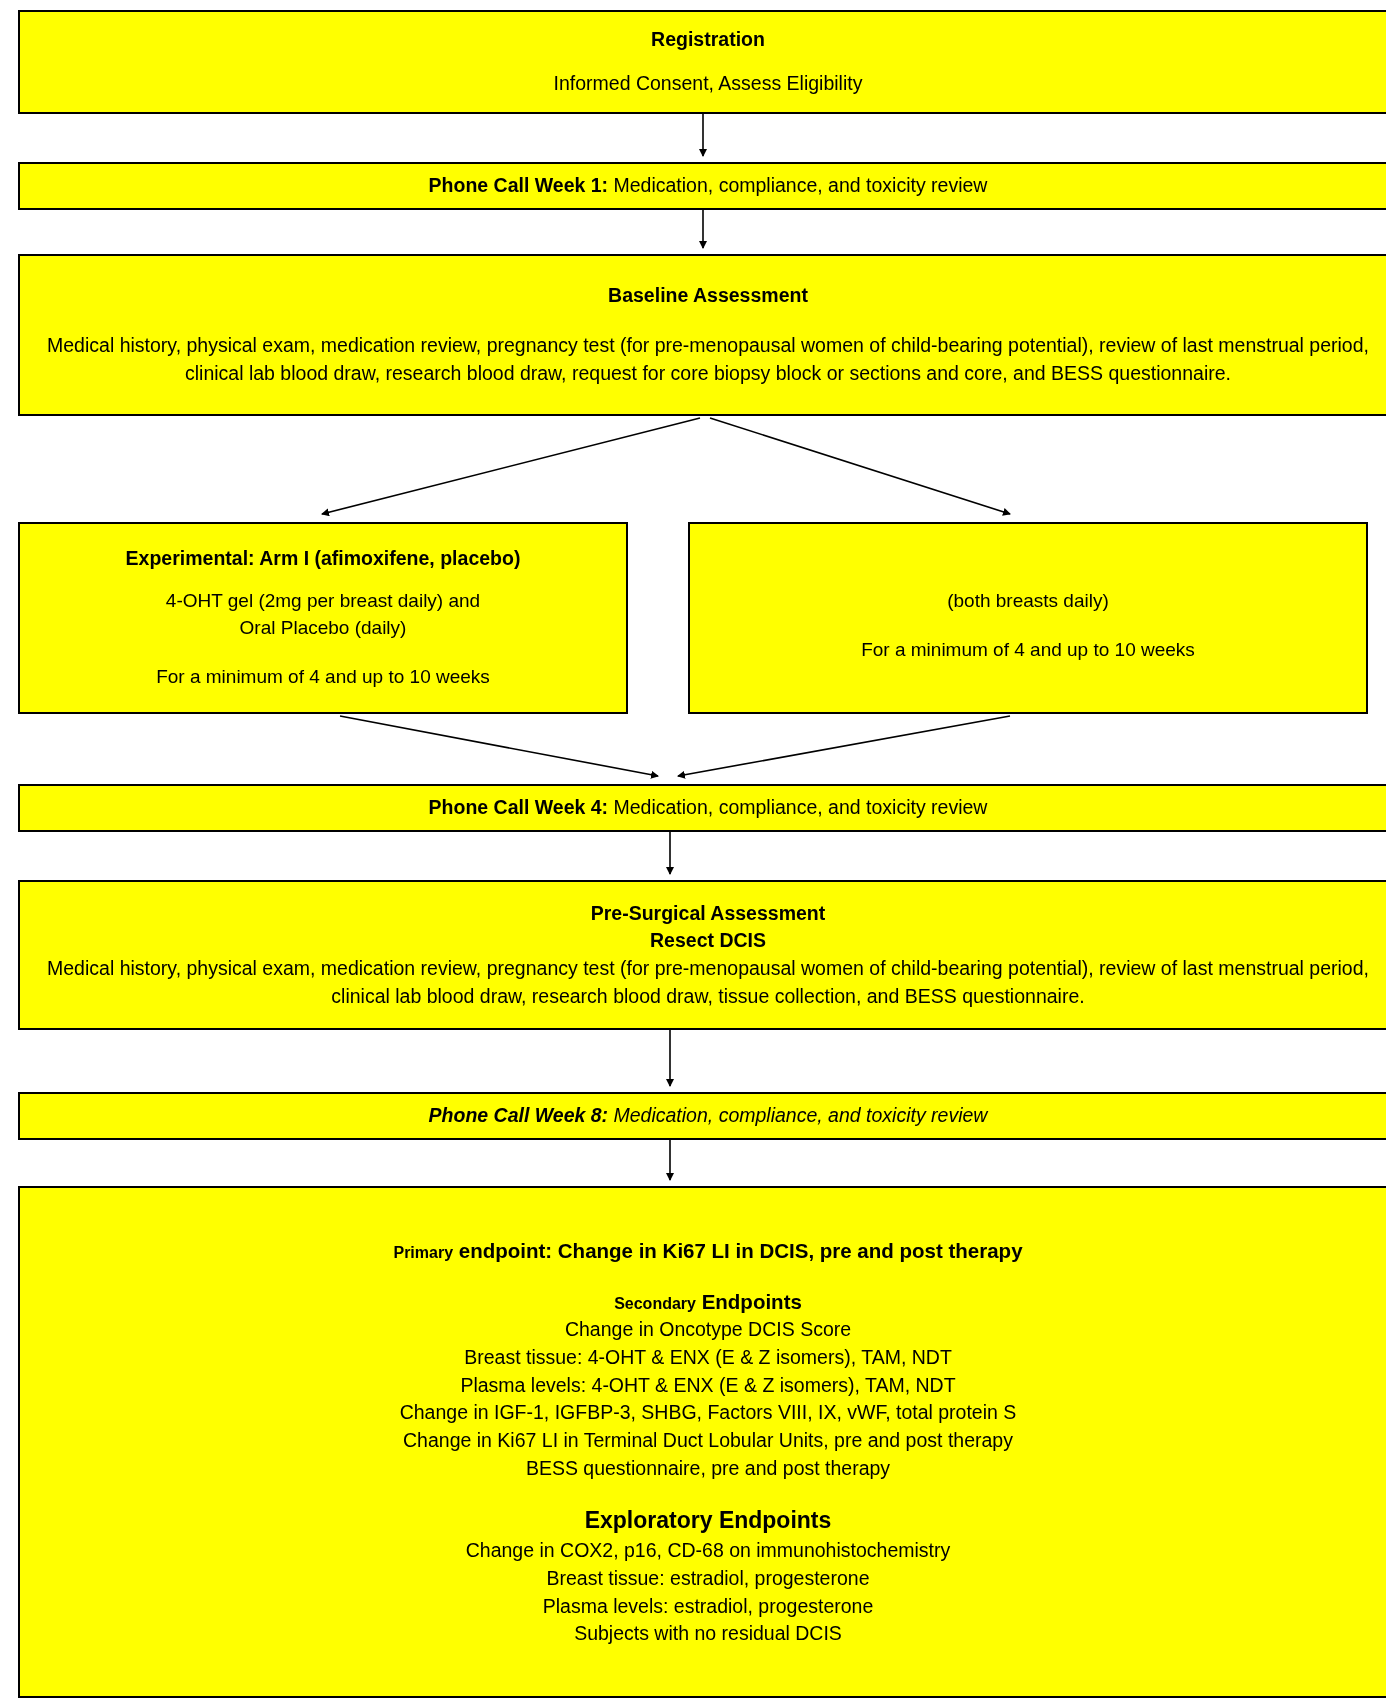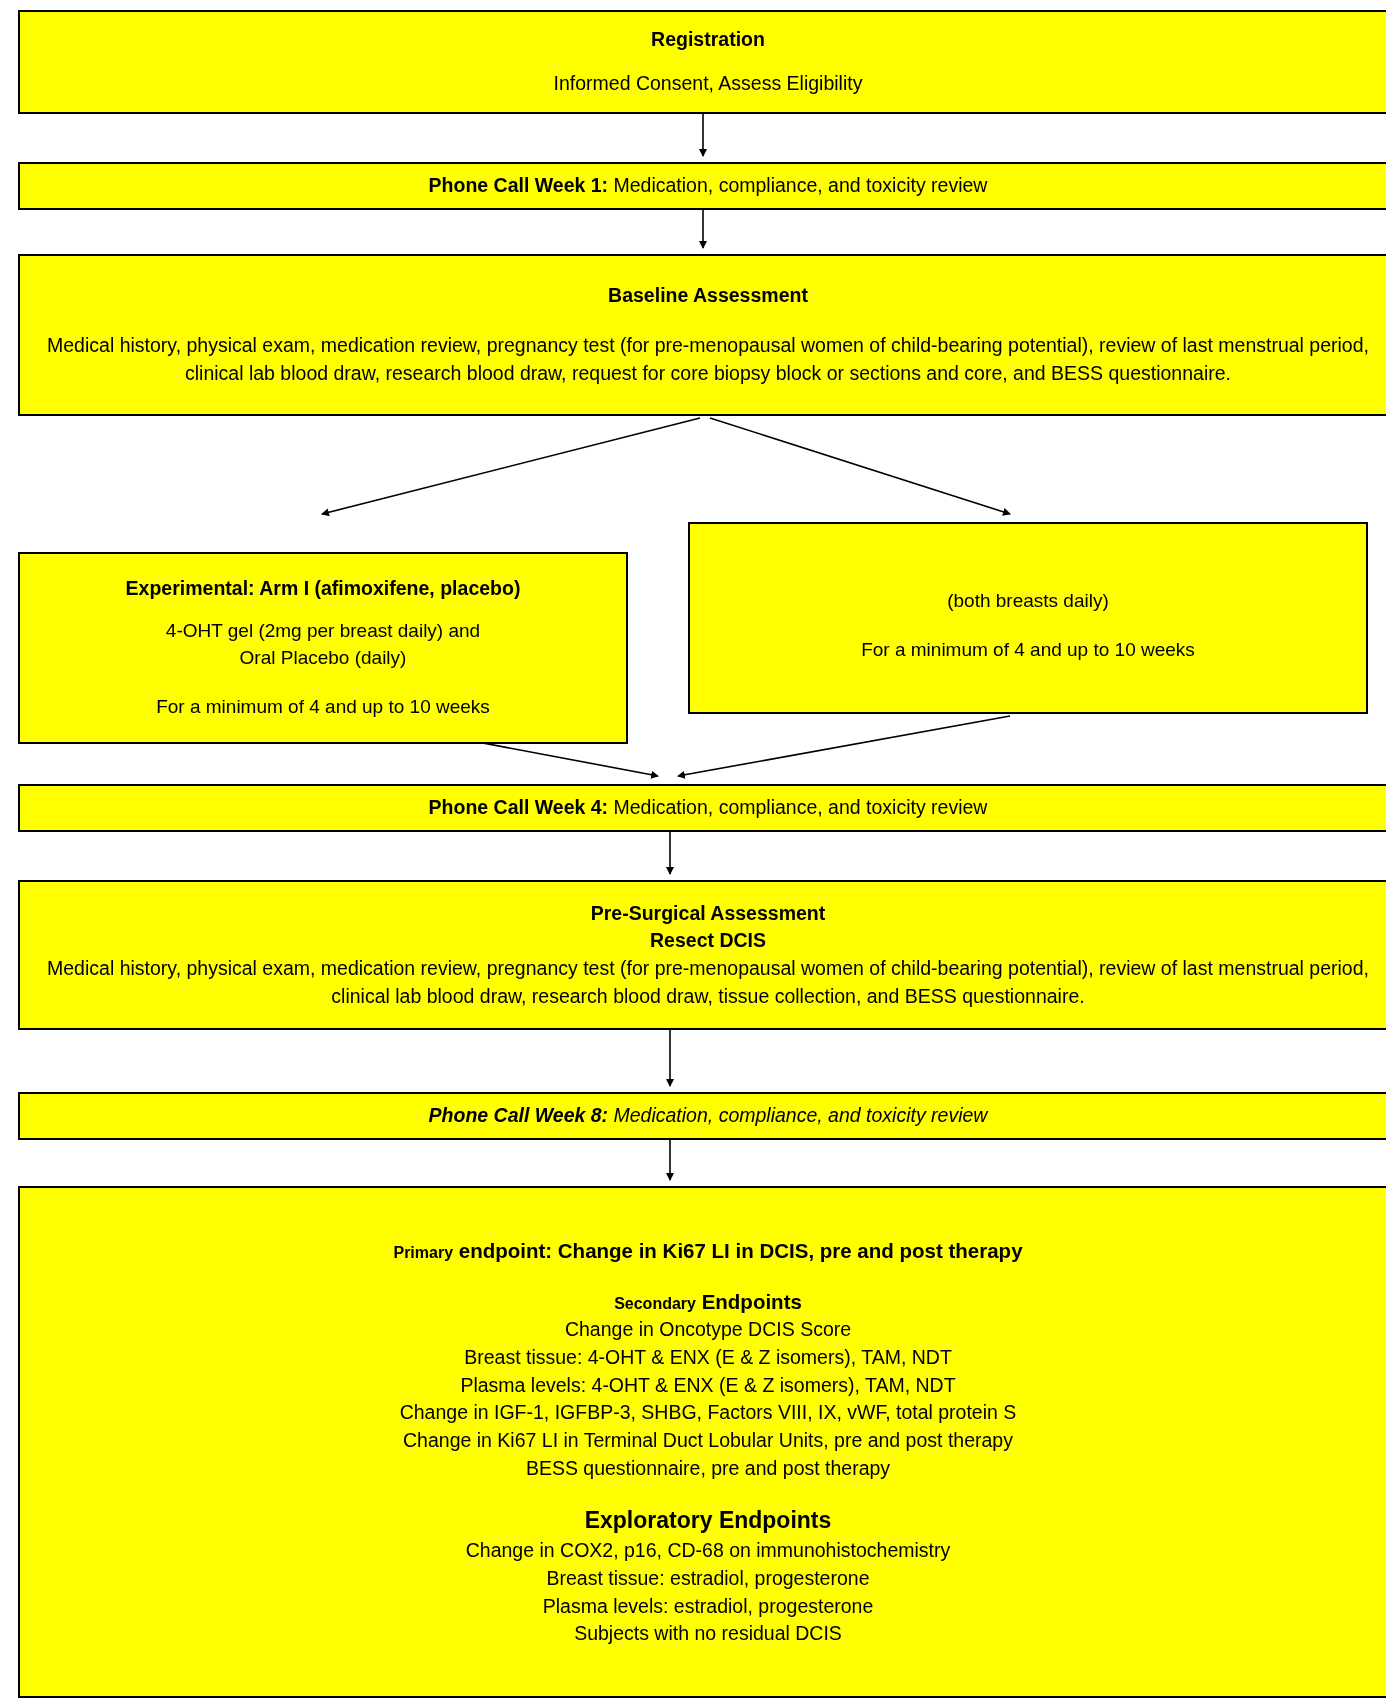--- a/index.html
+++ b/index.html
@@ -46,21 +46,21 @@
     left: 0;
     top: 0;
     width: 1396px;
     height: 1698px;
     pointer-events: none;
   }
   
   #box-registration { left: 8px;  top: 6px;   width: 1380px; height: 104px; }
   #box-phone1       { left: 8px;  top: 158px; width: 1380px; height: 48px;  }
   #box-baseline     { left: 8px;  top: 250px; width: 1380px; height: 162px; }
-  #box-arm1         { left: 8px;  top: 548px; width: 610px;  height: 192px; }
+  #box-arm1         { left: 8px;  top: 518px; width: 610px;  height: 192px; }
   #box-arm2         { left: 678px;top: 518px; width: 680px;  height: 192px; }
   #box-phone4       { left: 8px;  top: 780px; width: 1380px; height: 48px; text-align: center;  }
   #box-presurg      { left: 8px;  top: 876px; width: 1380px; height: 150px; text-align: center; }
   #box-phone8       { left: 8px;  top: 1088px;width: 1380px; height: 48px; font-style: italic;  }
   #box-endpoints    { left: 8px;  top: 1182px;width: 1380px; height: 512px; }
   .section-head { font-weight: bold; font-size: 23px; }
   .mixed-head { font-size: 20.5px; }
   .mixed-head .big { font-weight: bold; font-size: 16px; }
   .arm-body { font-size: 19px; }
 </style>

